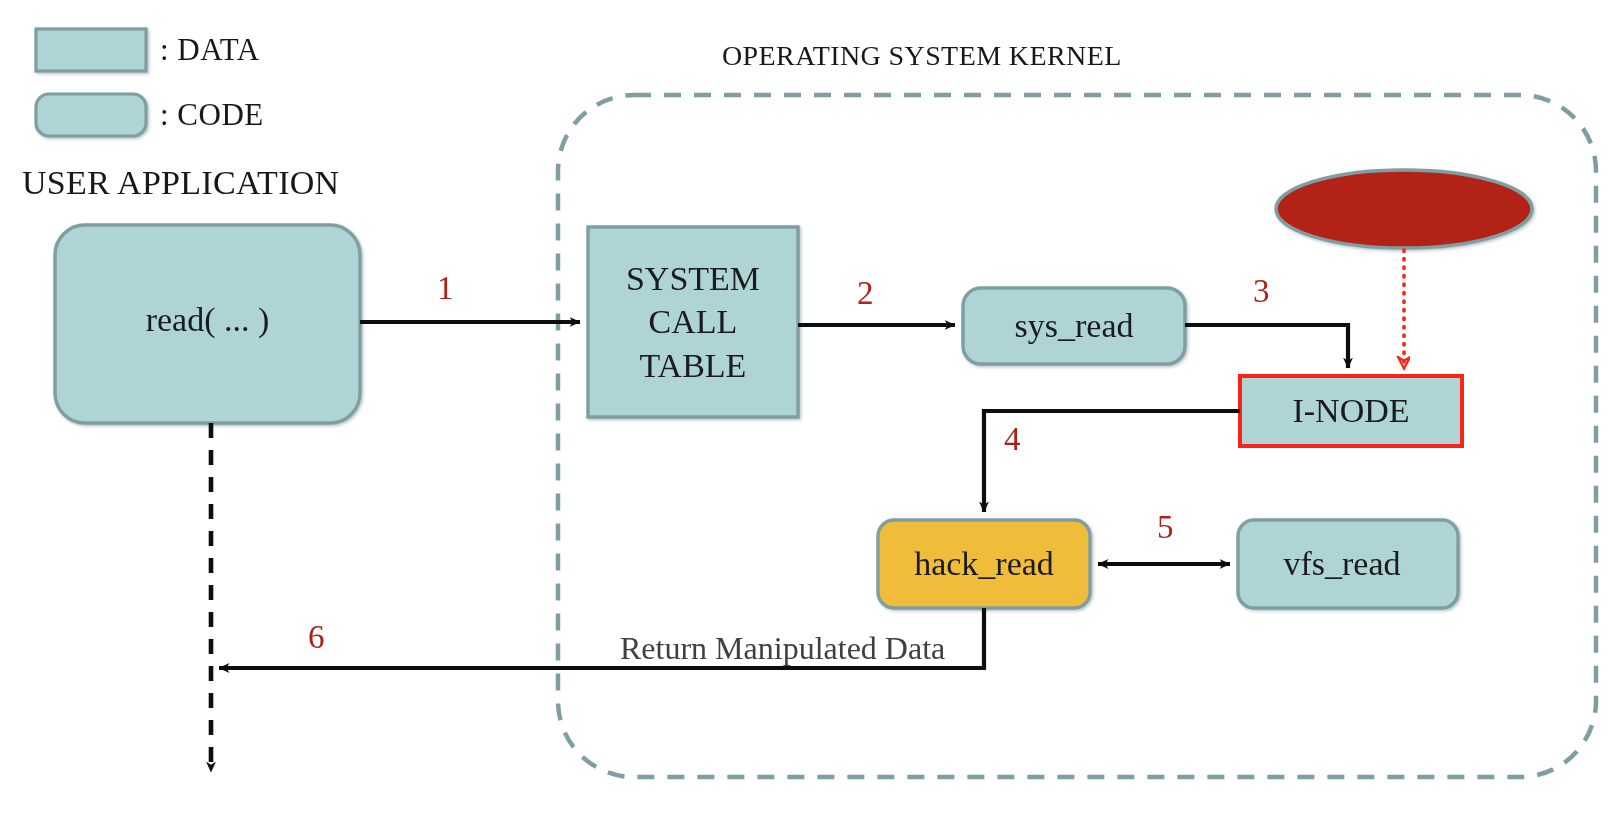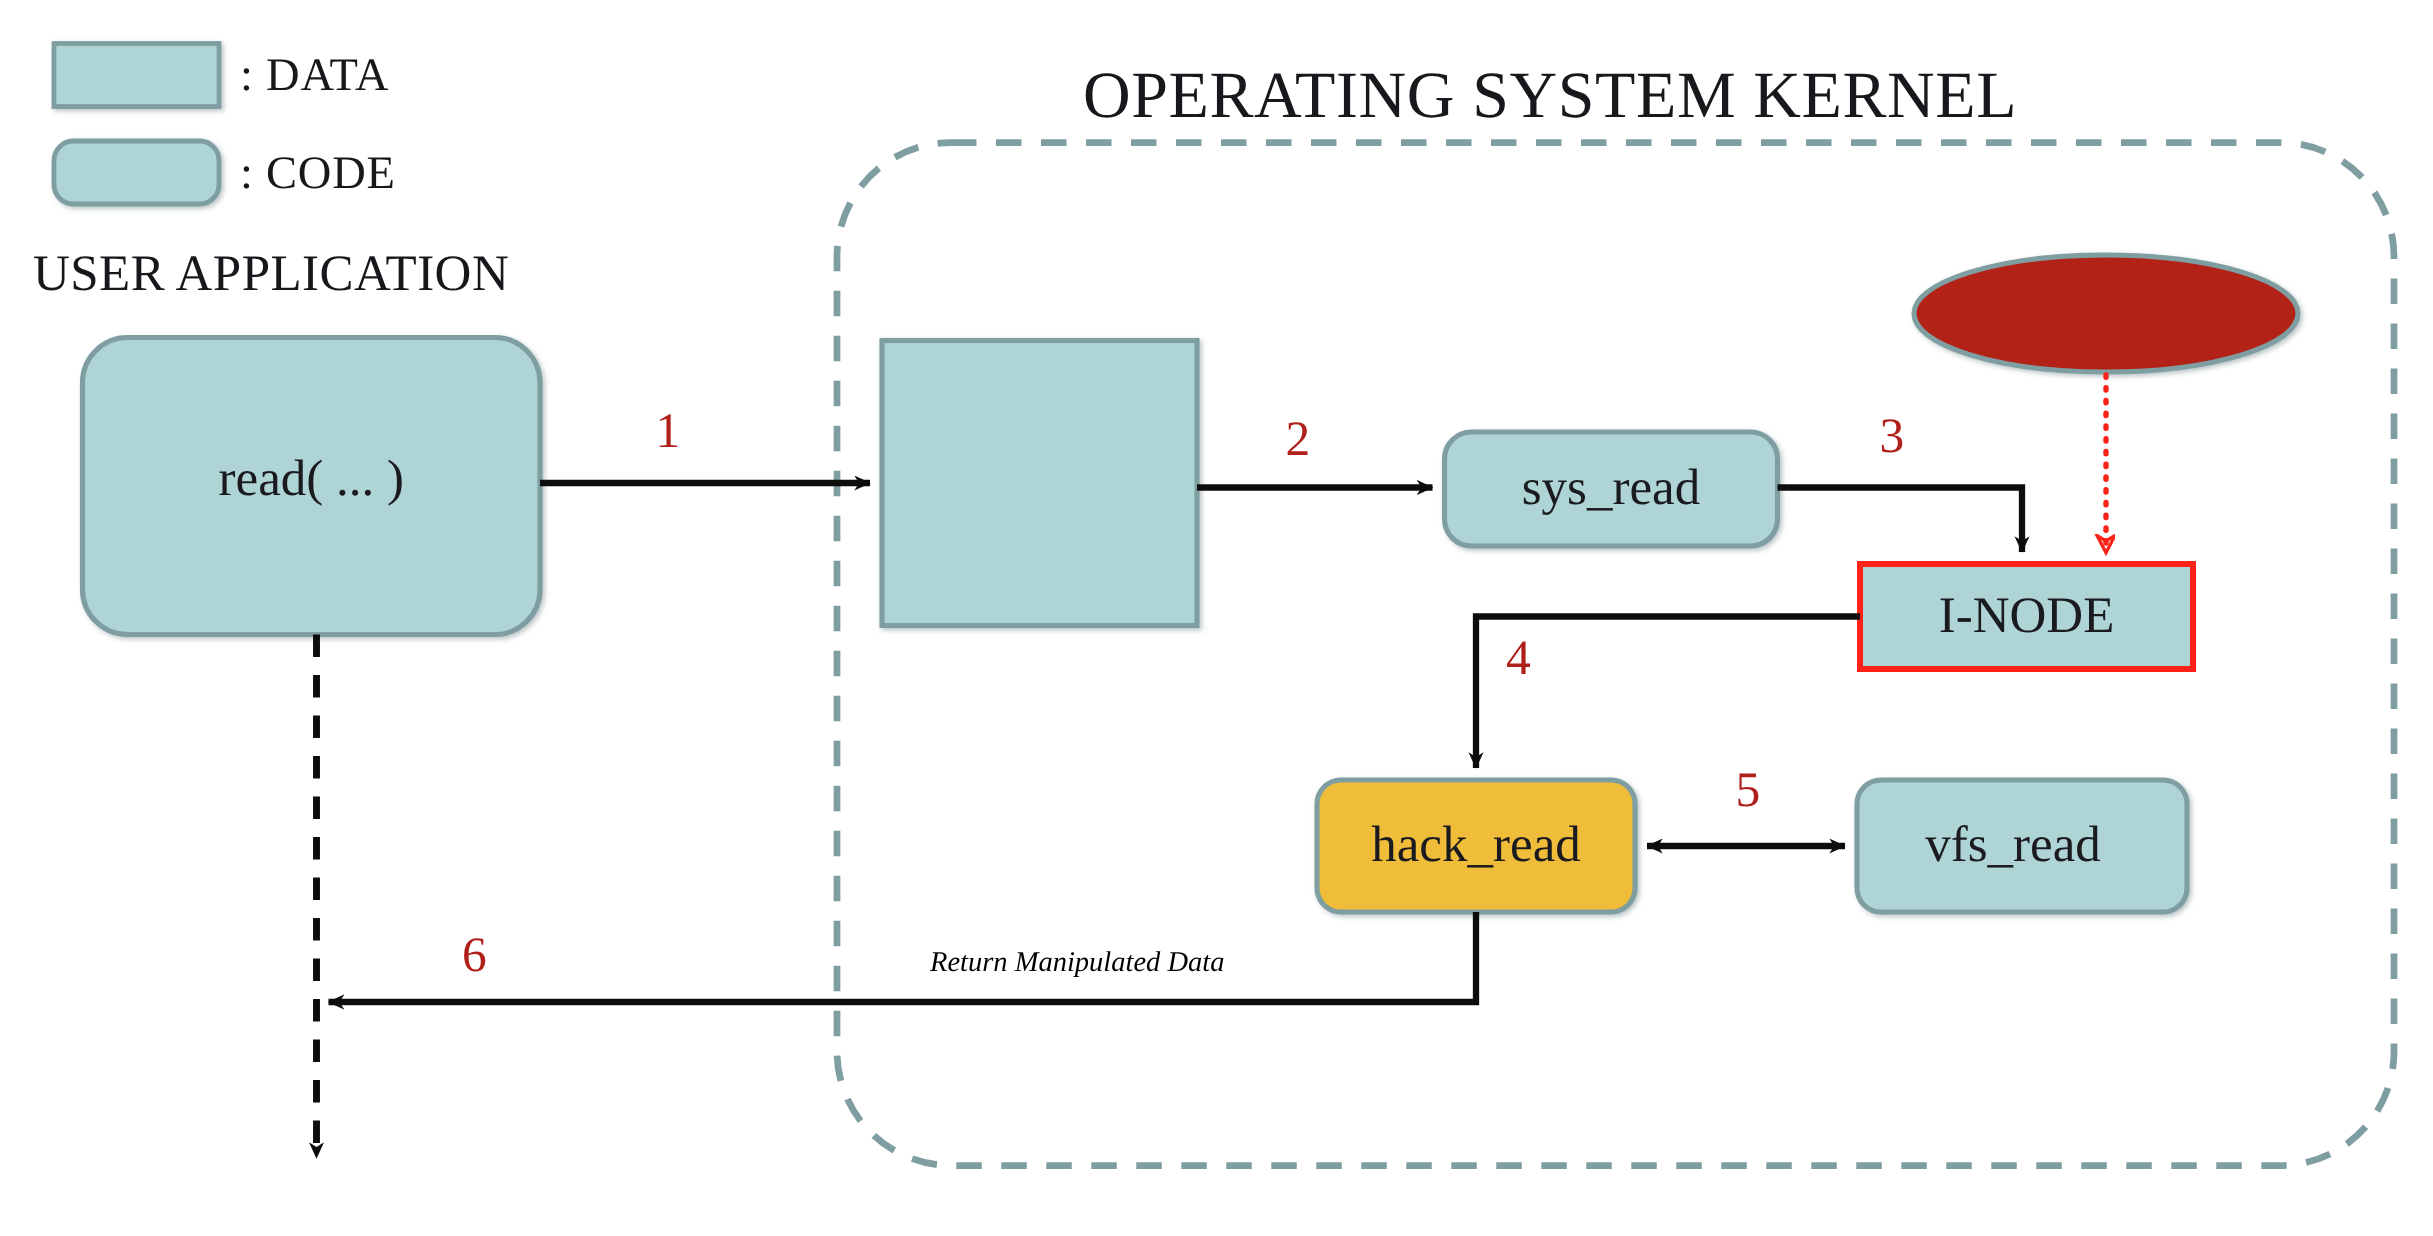--- a/index.html
+++ b/index.html
@@ -34,40 +34,39 @@
     font-size: 31px;
     color: #17181c;
     letter-spacing: .5px;
   }
   .section-title {
     font-size: 34px;
     color: #17181c;
     letter-spacing: .3px;
   }
   .kernel-title {
-    font-size: 44px;
+    font-size: 28px;
     color: #17181c;
     letter-spacing: .4px;
   }
   .node-text {
     font-size: 34px;
     color: #1a1a1f;
   }
   .rootkit-text {
     font-size: 34px;
     color: #ffe500;
   }
   .step-num {
     font-size: 33px;
     color: #b0201b;
   }
   .return-note {
-    font-size: 19px;
-    color: #000000;
-    font-style: italic;
+    font-size: 32px;
+    color: #404040;
   }
   .centerbox {
     display: flex;
     align-items: center;
     justify-content: center;
     text-align: center;
     flex-direction: column;
   }
 </style>
 </head>
@@ -129,20 +128,25 @@
 
   <div class="lbl legend-text" style="left:160px; top:34px;">: DATA</div>
   <div class="lbl legend-text" style="left:160px; top:99px;">: CODE</div>
 
   <div class="lbl section-title" style="left:22px; top:166px;">USER APPLICATION</div>
 
   <div class="lbl kernel-title" style="left:722px; top:42px;">OPERATING SYSTEM KERNEL</div>
 
   <div class="lbl node-text centerbox" style="left:55px; top:225px; width:305px; height:190px;">read( ... )</div>
 
+  <div class="lbl centerbox" style="left:588px; top:227px; width:210px; height:190px;">
+    <span class="node-text" style="line-height:1.28;">SYSTEM</span>
+    <span class="node-text" style="line-height:1.28;">CALL</span>
+    <span class="node-text" style="line-height:1.28;">TABLE</span>
+  </div>
 
   <div class="lbl node-text centerbox" style="left:1240px; top:376px; width:222px; height:70px;">I-NODE</div>
 
   <div class="lbl node-text centerbox" style="left:963px; top:288px; width:222px; height:76px;">sys_read</div>
 
 
   <div class="lbl node-text centerbox" style="left:878px; top:520px; width:212px; height:88px;">hack_read</div>
 
   <div class="lbl node-text centerbox" style="left:1238px; top:520px; width:208px; height:88px;">vfs_read</div>
 

